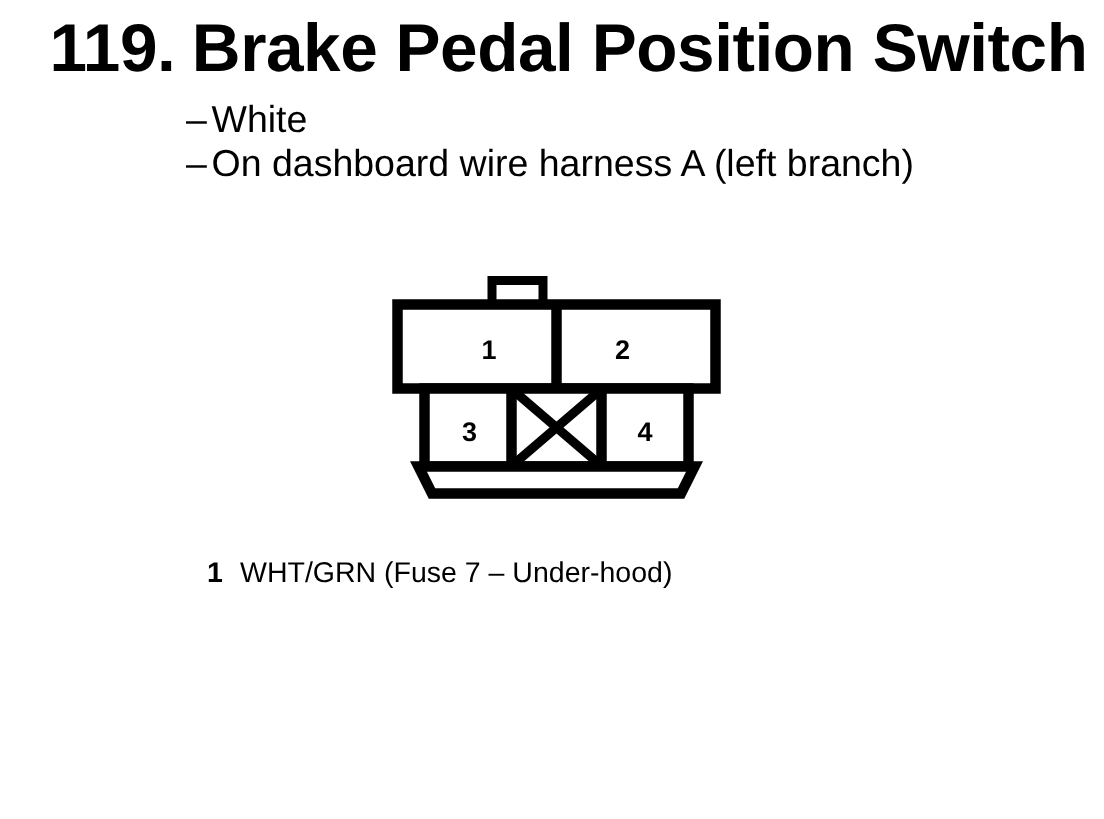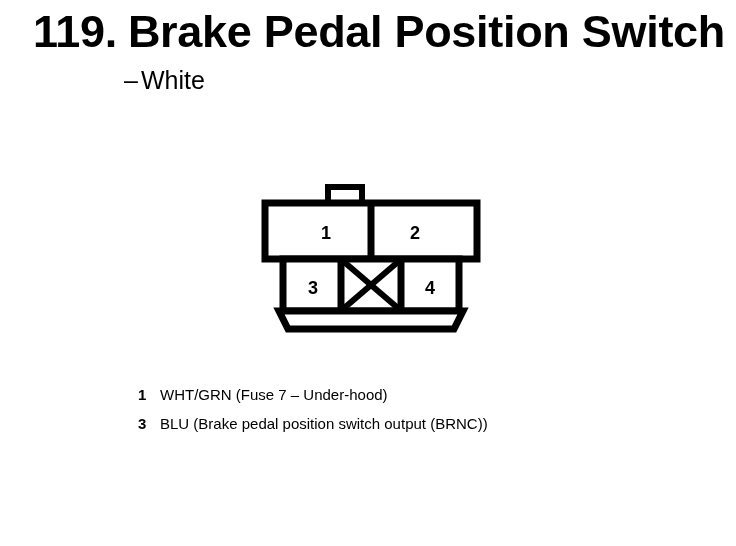--- a/index.html
+++ b/index.html
@@ -64,22 +64,22 @@
     font-size: 18px;
     font-weight: bold;
     fill: #000000;
     text-anchor: middle;
   }
 
   
   #pin-legend {
     position: absolute;
     left: 138px;
-    top: 380px;
-    font-size: 15px;
+    top: 368px;
+    font-size: 19px;
     line-height: 29px;
   }
   .pin-row {
     white-space: nowrap;
   }
   .pin-row-num {
     display: inline-block;
     font-weight: bold;
     width: 16px;
   }
@@ -91,20 +91,23 @@
 </head>
 <body>
 
 <div id="page-title">
   <span class="title-num">119.</span><span class="title-text">Brake Pedal Position Switch</span>
 </div>
 
 <div id="bullet-list">
   <div class="bullet-row">
     <span class="bullet-dash">–</span><span>White</span>
+  </div>
+  <div class="bullet-row">
+    <span class="bullet-dash">–</span><span>On dashboard wire harness A (left branch)</span>
   </div>
 </div>
 
 <div id="connector-diagram">
   <svg width="230" height="150" viewBox="0 0 230 150" xmlns="http://www.w3.org/2000/svg">
 
     <g>
       <path d="M 68 3 L 102 3 L 102 20 L 68 20 Z" fill="none" stroke="#000000" stroke-width="6"></path>
     </g>
 
@@ -134,16 +137,13 @@
     <text class="pin-num" x="155" y="55">2</text>
     <text class="pin-num" x="53" y="110">3</text>
     <text class="pin-num" x="170" y="110">4</text>
   </svg>
 </div>
 
 <div id="pin-legend">
   <div class="pin-row">
     <span class="pin-row-num">1</span><span class="pin-row-desc">WHT/GRN (Fuse 7 – Under-hood)</span>
   </div>
-  <div class="pin-row">
-    <span class="pin-row-num">3</span><span class="pin-row-desc">BLU (Brake pedal position switch output (BRNC))</span>
-  </div>
 </div>
 
 </body></html>

